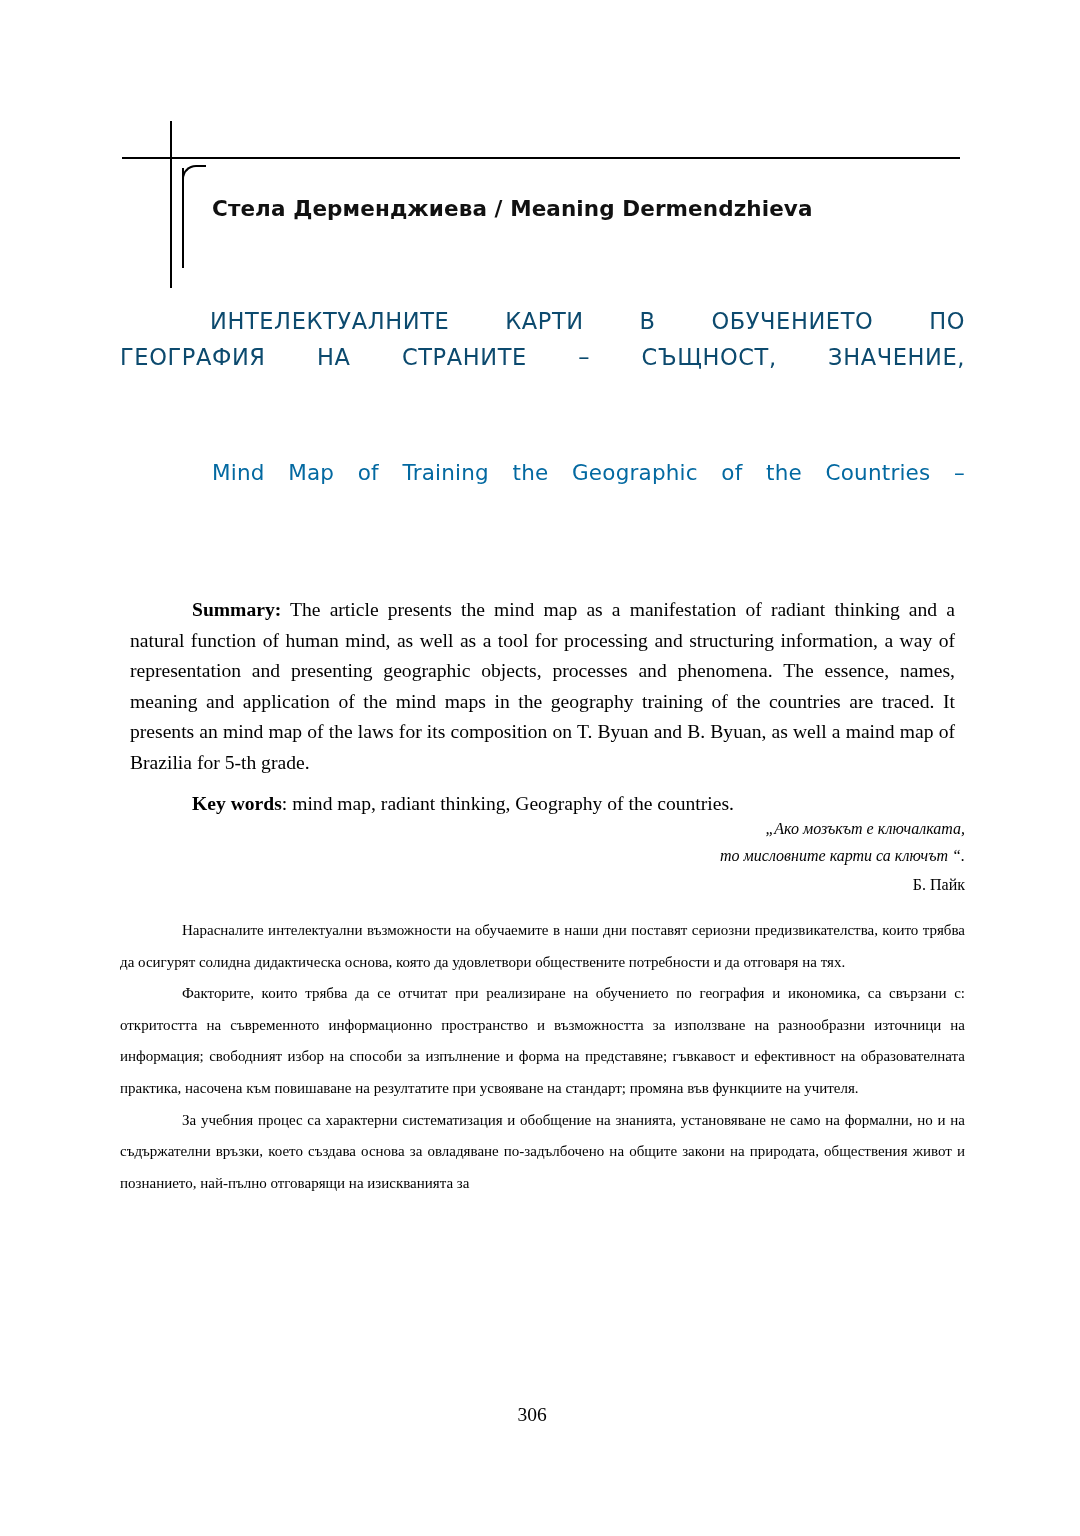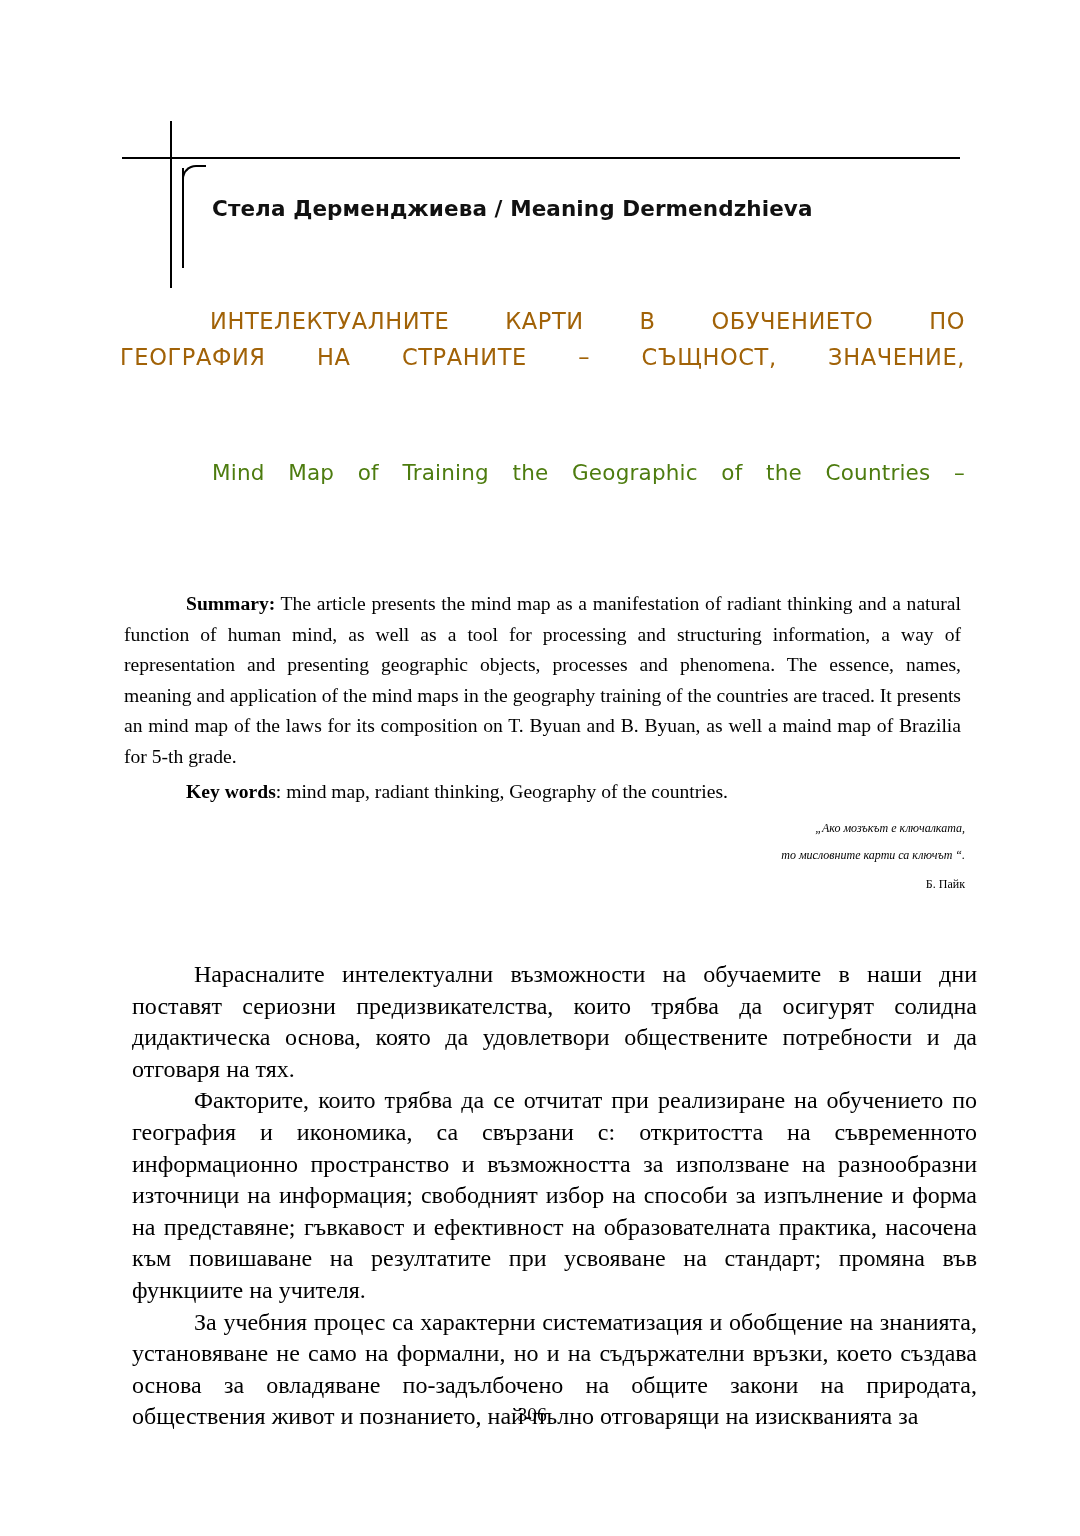--- a/index.html
+++ b/index.html
@@ -83,21 +83,21 @@
     left: 120px;
     top: 303px;
     width: 845px;
   }
   .title-bg-line {
     font-family: "DejaVu Sans", sans-serif;
     font-size: 22.5px;
     font-weight: 500;
     letter-spacing: 0.6px;
     line-height: 36px;
-    color: #a16207;
+    color: #0c4a6e;
   }
   .title-bg-line.l1 {
     text-align: justify;
     text-align-last: justify;
     padding-left: 90px;
   }
   .title-bg-line.l2 {
     text-align: justify;
     text-align-last: justify;
   }
@@ -107,76 +107,75 @@
     left: 120px;
     top: 455px;
     width: 845px;
   }
   .title-en-line {
     font-family: "DejaVu Sans", sans-serif;
     font-size: 21.5px;
     font-weight: 500;
     letter-spacing: 0.2px;
     line-height: 36px;
-    color: #4d7c0f;
+    color: #0369a1;
   }
   .title-en-line.l1 {
     text-align: justify;
     text-align-last: justify;
     padding-left: 92px;
   }
 
   
   .abstract {
     position: absolute;
     left: 120px;
     top: 585px;
     width: 845px;
     font-size: 19.6px;
     line-height: 30.6px;
     text-align: justify;
   }
   .abstract p {
-    margin: 4px;
+    margin: 10px;
     text-indent: 62px;
   }
   .abstract b {
     font-weight: bold;
   }
   .keywords {
     margin-top: 0;
   }
 
   
   .epigraph {
     position: absolute;
     right: 115px;
     top: 815px;
     width: 560px;
     text-align: right;
-    font-size: 12px;
+    font-size: 16px;
     line-height: 27px;
     font-style: italic;
   }
   .epigraph .author {
     font-style: normal;
     display: block;
     margin-top: 2px;
   }
 
   
   .body-text {
     position: absolute;
-    left: 132px;
+    left: 120px;
     top: 915px;
     width: 845px;
-    font-size: 24px;
+    font-size: 15px;
     line-height: 31.6px;
     text-align: justify;
-    margin-top: 44px;
   }
   .body-text p {
     margin: 0;
     text-indent: 62px;
   }
 
   
   .folio {
     position: absolute;
     left: 0;

